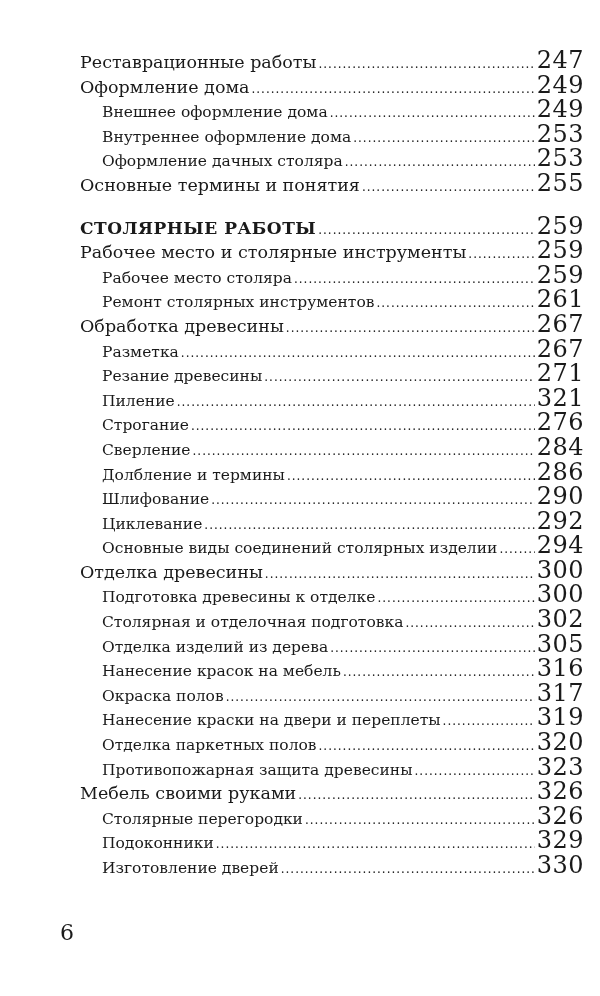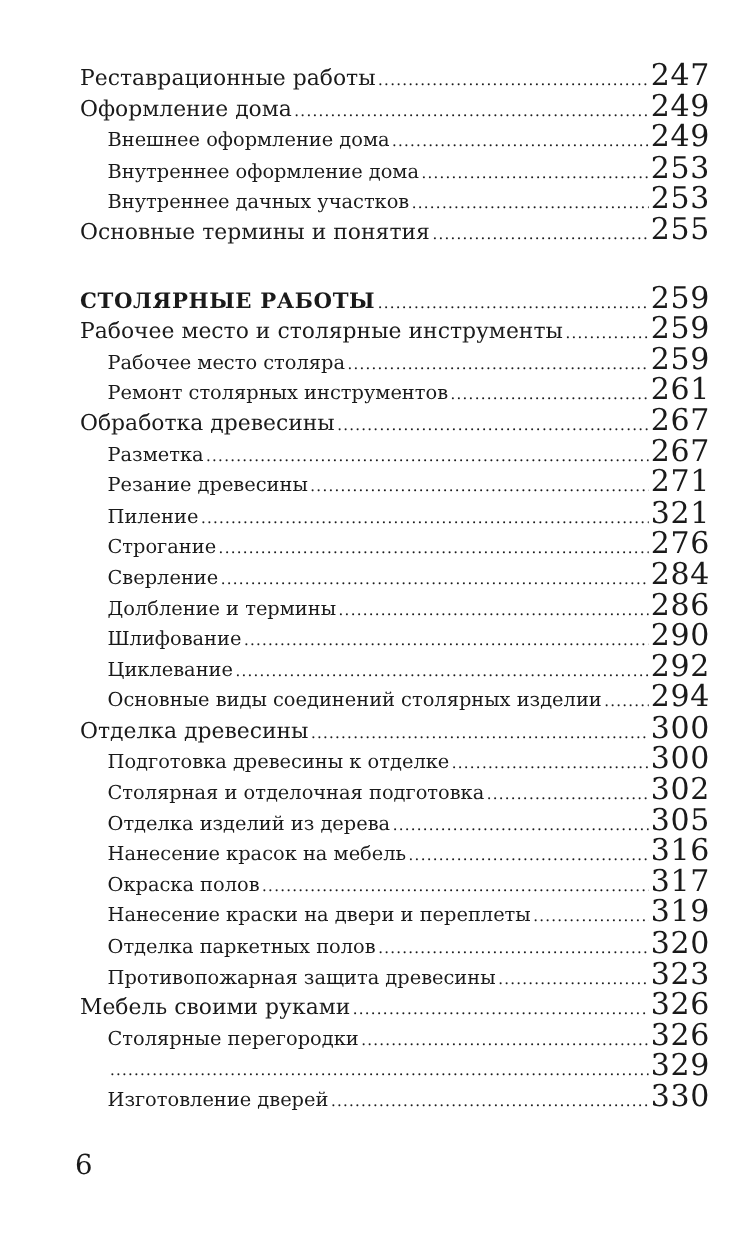--- a/index.html
+++ b/index.html
@@ -1,27 +1,27 @@
 <!DOCTYPE html>
 <html><head>
 <meta charset="utf-8">
 <style>
   html, body { margin: 0; padding: 0; background: #ffffff; }
   body { width: 600px; height: 996px; position: relative; overflow: hidden;
          font-family: "DejaVu Serif", "Liberation Serif", serif; color: #1a1a1a; }
-  .toc { position: absolute; left: 64px; top: 48px; width: 504px; }
+  .toc { position: absolute; left: 80px; top: 48px; width: 504px; }
   .row { display: flex; align-items: baseline; height: 24.6px; line-height: 24.6px; white-space: nowrap; }
   .row .t { flex: 0 0 auto; }
   .row .dots { flex: 1 1 auto; overflow: hidden; margin: 0 2px; letter-spacing: 1px; font-size: 12px; }
   .row .dots::after { content: "..................................................................................................................................................................................."; }
   .row .p { flex: 0 0 auto; font-size: 24px; letter-spacing: 0.5px; }
   .l1 .t { font-size: 17.5px; }
   .l2 { padding-left: 22px; }
   .l2 .t { font-size: 15.5px; }
-  .sec { margin-top: 30px; }
+  .sec { margin-top: 18px; }
   .sec .t { font-weight: bold; font-size: 17px; letter-spacing: 0.5px; }
   .pagenum { position: absolute; left: 60px; top: 920px; font-size: 22px; }
 </style>
 </head>
 <body>
 
 <div class="toc">
   <div class="row l1">
       <span class="t">Реставрационные  работы</span>
       <span class="dots"></span>
@@ -36,21 +36,21 @@
       <span class="t">Внешнее оформление дома</span>
       <span class="dots"></span>
       <span class="p">249</span>
     </div>
   <div class="row l2">
       <span class="t">Внутреннее оформление дома</span>
       <span class="dots"></span>
       <span class="p">253</span>
     </div>
   <div class="row l2">
-      <span class="t">Внутреннее дачных участков</span>
+      <span class="t">Оформление дачных столяра</span>
       <span class="dots"></span>
       <span class="p">253</span>
     </div>
   <div class="row l1">
       <span class="t">Основные термины и понятия</span>
       <span class="dots"></span>
       <span class="p">255</span>
     </div>
 
   <div class="row sec">
@@ -172,20 +172,21 @@
       <span class="t">Мебель своими руками</span>
       <span class="dots"></span>
       <span class="p">326</span>
     </div>
   <div class="row l2">
       <span class="t">Столярные перегородки</span>
       <span class="dots"></span>
       <span class="p">326</span>
     </div>
   <div class="row l2">
+      <span class="t">Подоконники</span>
       <span class="dots"></span>
       <span class="p">329</span>
     </div>
   <div class="row l2">
       <span class="t">Изготовление дверей</span>
       <span class="dots"></span>
       <span class="p">330</span>
     </div>
 </div>
 

